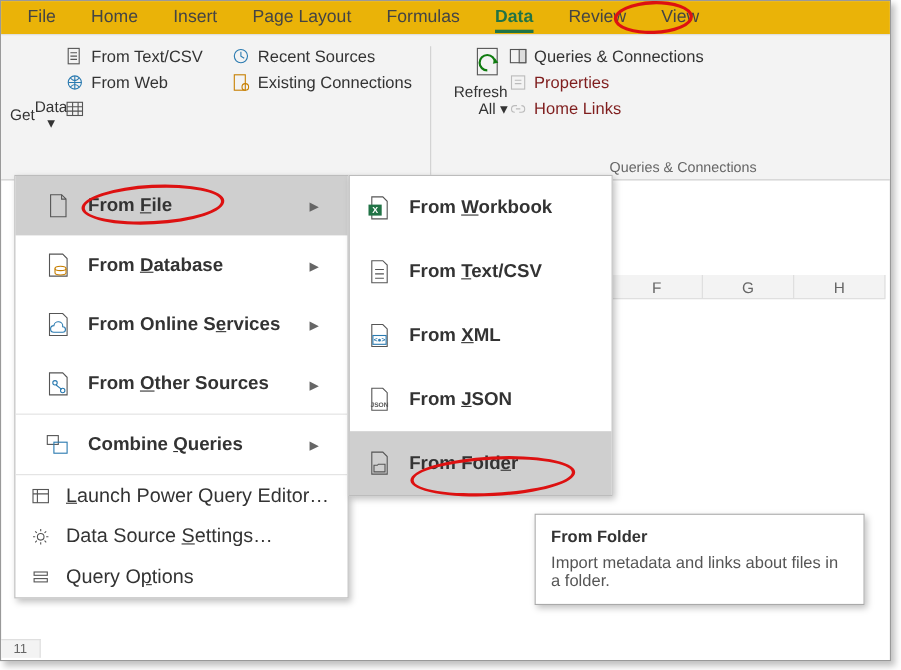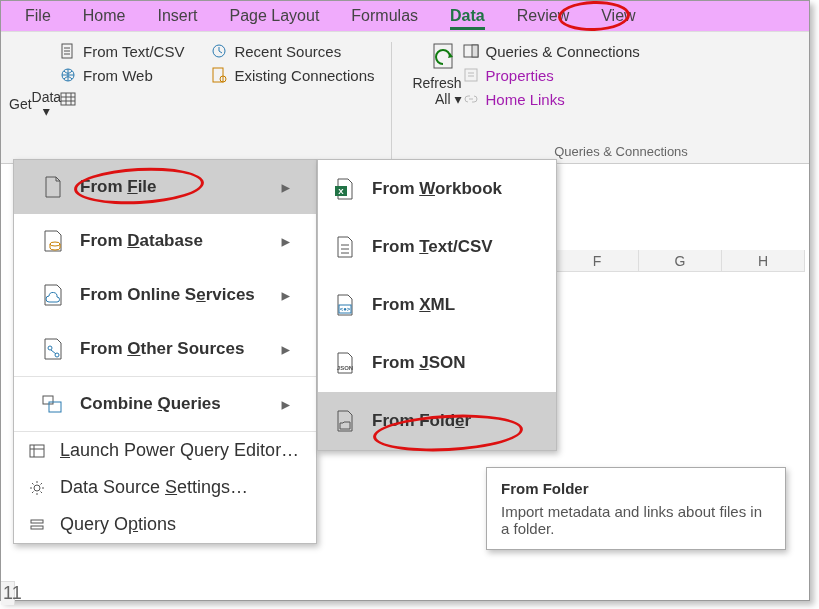--- a/index.html
+++ b/index.html
@@ -19,21 +19,21 @@
     width: 810px;
     height: 601px;
     position: relative;
     background: #fff;
   }
   
   .tabs {
     display: flex;
     gap: 32px;
     padding: 6px 24px 6px 24px;
-    background: #f0abfc;
+    background: #eab308;
     font-size: 16px;
   }
   .tab { cursor: pointer; color:#444; }
   .tab.active { color:#217346; font-weight:600; position:relative;}
   .tab.active::after{
     content:""; position:absolute; left:0; right:0; bottom:-5px; height:3px; background:#217346;
   }
   .ring-data {
     position:absolute; border:3px solid #d11; border-radius:50%;
     width:72px; height:30px; left:557px; top:0px; pointer-events:none;
@@ -57,21 +57,21 @@
   .getdata .db-icon{
     width:30px;height:34px;
   }
   .getdata-label{font-size:14px;text-align:center;line-height:14px;margin-top:2px;}
   .small-cmds{display:flex;flex-direction:column;gap:6px;padding:4px 6px 0 2px;}
   .small-cmd{display:flex;align-items:center;gap:6px;font-size:15px;white-space:nowrap;}
   .icon16{width:18px;height:18px;flex:0 0 18px;}
   .refresh{display:flex;flex-direction:column;align-items:flex-end;width:60px;padding-top:2px;}
   .refresh-label{font-size:14px;text-align:center;line-height:14px;margin-top:2px;}
   .qc-cmds{display:flex;flex-direction:column;gap:6px;padding-top:4px;}
-  .qc-cmds .small-cmd.disabled{color:#a21caf;}
+  .qc-cmds .small-cmd.disabled{color:#7f1d1d;}
   .group-title{
     position:absolute;bottom:4px;font-size:13px;color:#666;text-align:center;
   }
   .group-title.qc{left:490px;width:260px;}
 
   
   .colbar{position:absolute;left:555px;top:249px;right:4px;height:22px;display:flex;background:#f3f3f3;border-bottom:1px solid #ddd;}
   .colcell{flex:1;border-right:1px solid #ddd;text-align:center;color:#666;font-size:14px;line-height:22px;}
 
   
@@ -107,21 +107,21 @@
 
   
   .tooltip{
     position:absolute;left:485px;top:466px;width:300px;background:#fff;border:1px solid #aaa;
     box-shadow:2px 3px 6px rgba(0,0,0,.25);padding:12px 14px;font-size:15px;color:#555;
   }
   .tooltip .tt-title{font-weight:700;color:#333;margin-bottom:6px;}
 
   
   .icon26{width:26px;height:26px;flex:0 0 26px;}
-  .rownum{position:absolute;left:0px;top:580px;width:14px;font-size:18px;color:#666;border-right:1px solid #ddd;border-top:1px solid #ddd;text-align:center;padding:1px 2px;background:#f3f3f3;}
+  .rownum{position:absolute;left:0px;top:580px;width:36px;font-size:12px;color:#666;border-right:1px solid #ddd;border-top:1px solid #ddd;text-align:center;padding:1px 2px;background:#f3f3f3;}
   u.ak{text-decoration:underline;}
 </style>
 </head>
 <body>
 
 <div class="frame">
 
   <div class="tabs">
     <div class="tab">File</div>
     <div class="tab">Home</div>

